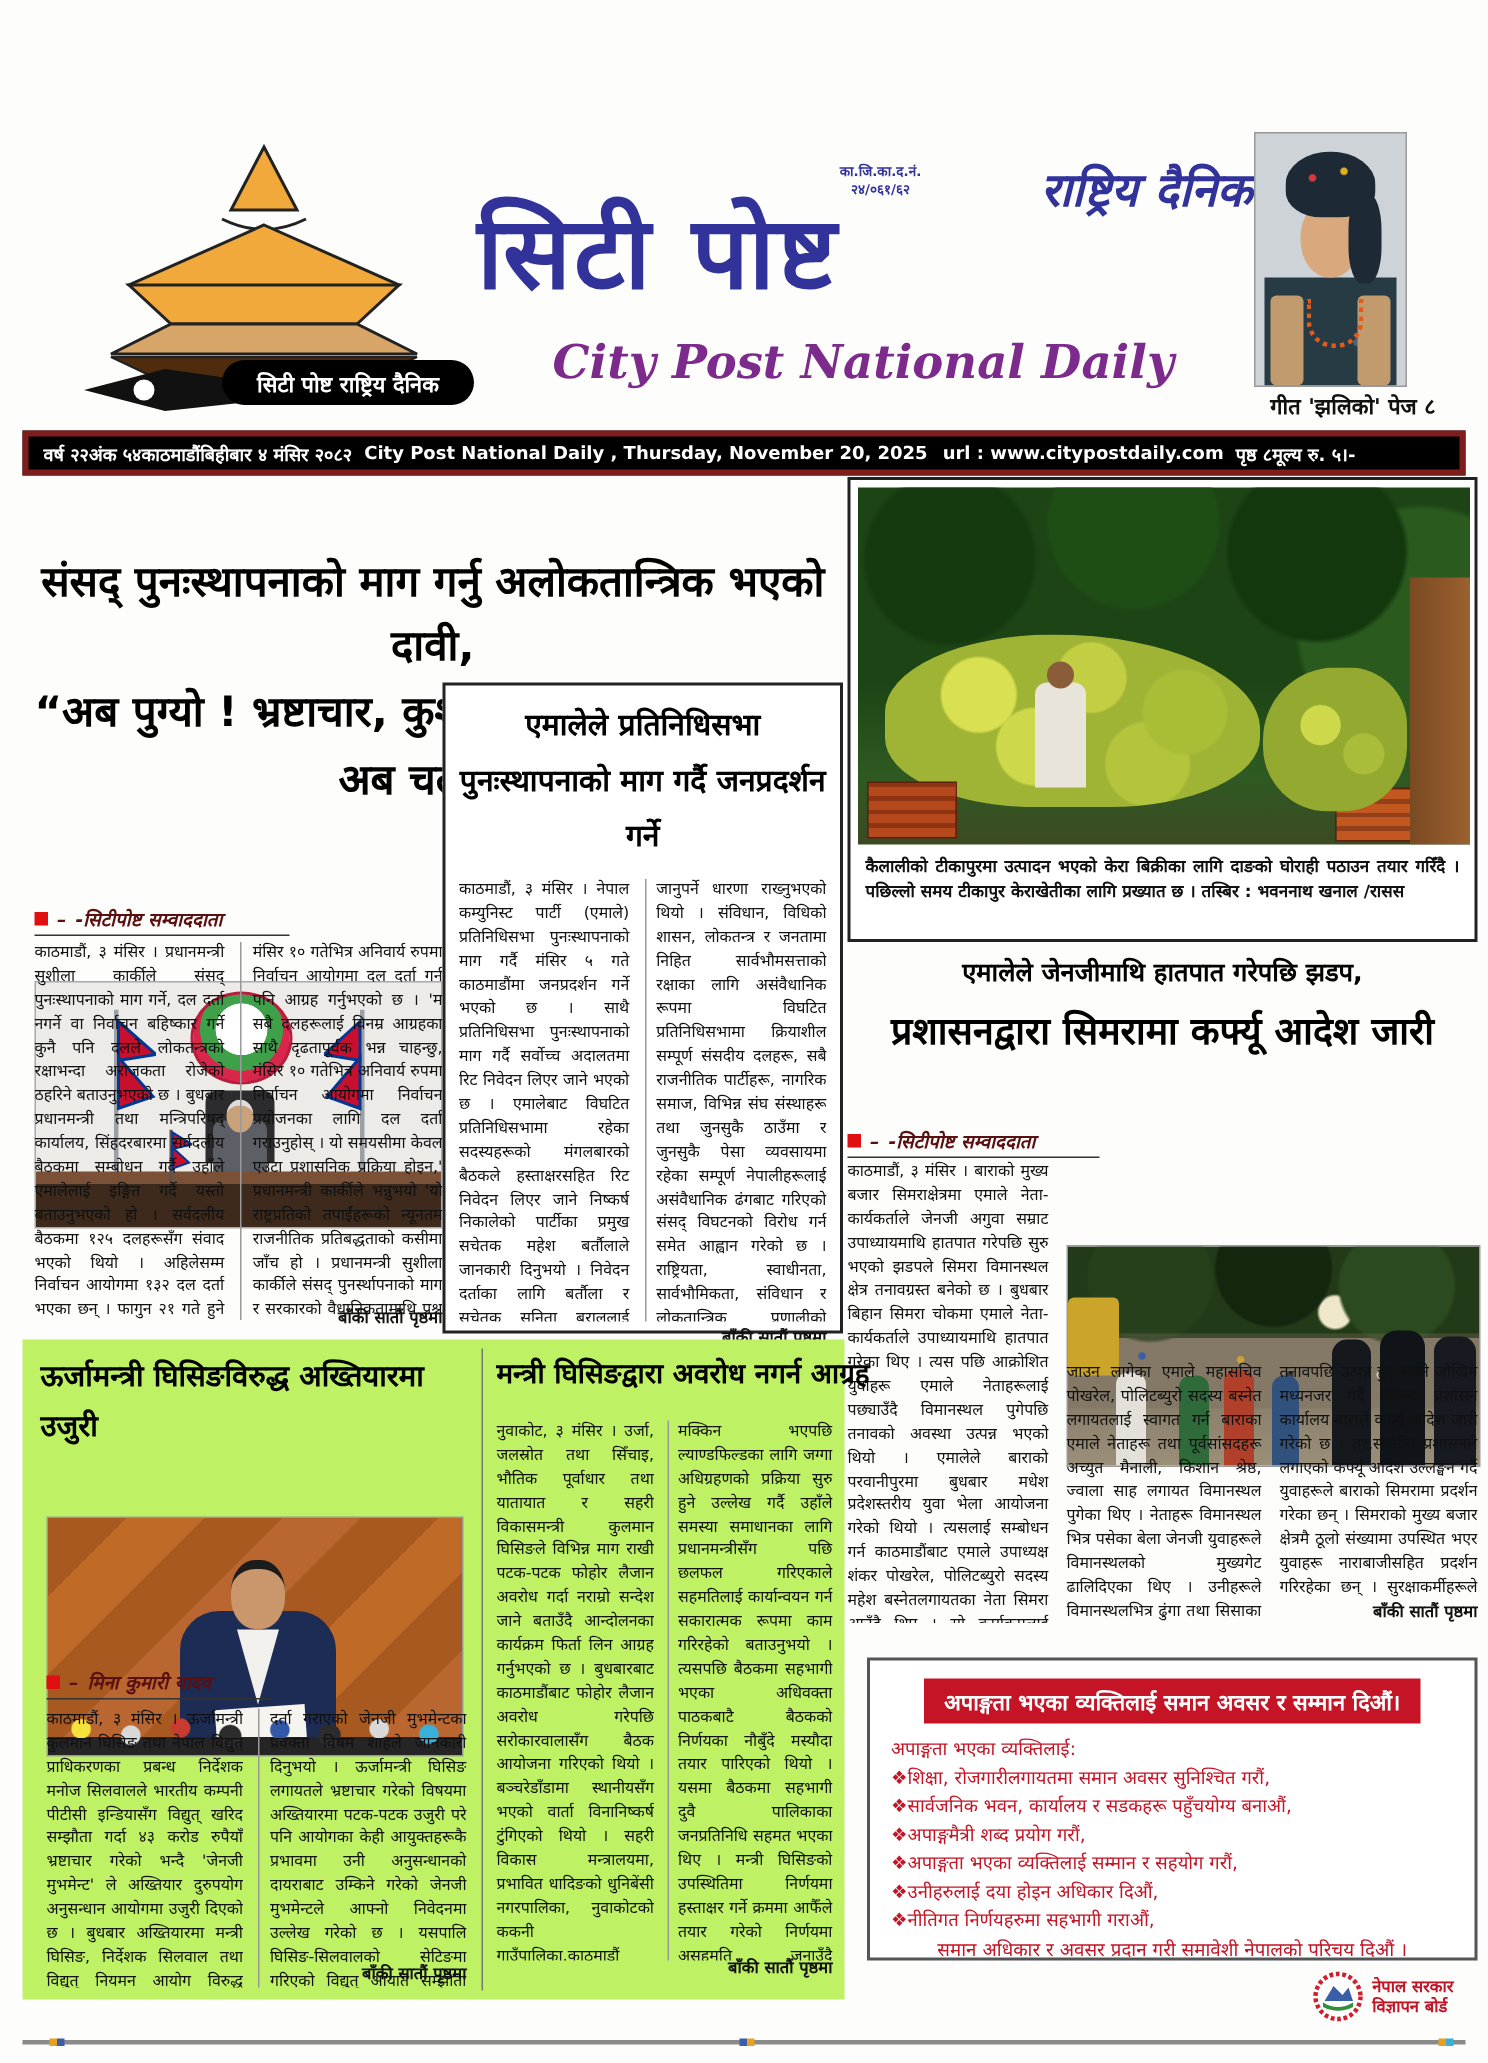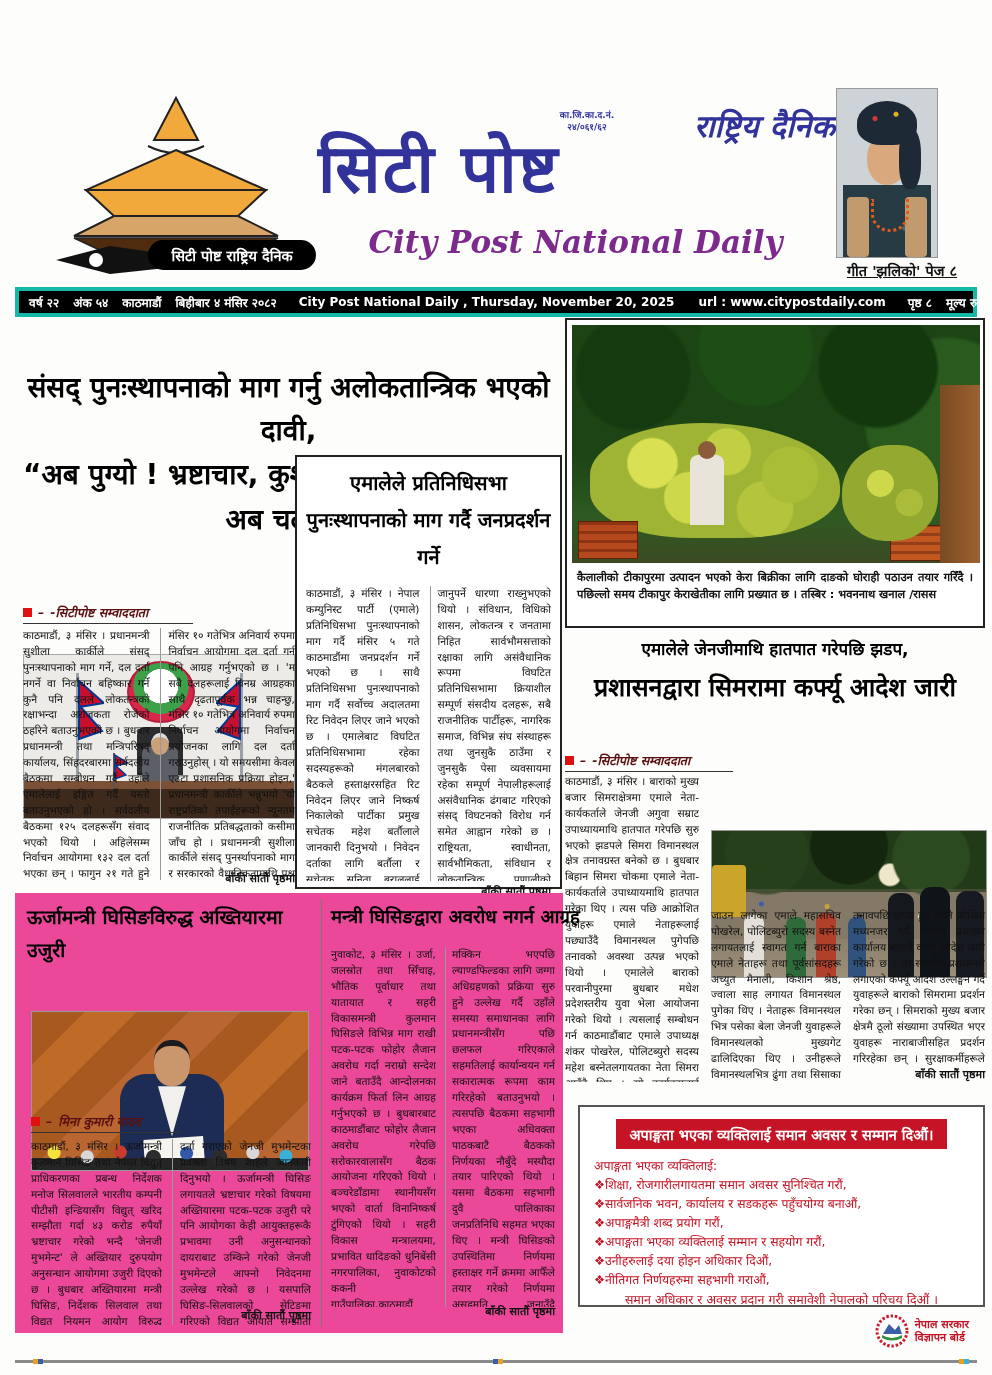--- a/index.html
+++ b/index.html
@@ -11,42 +11,42 @@
   .divided{border-left:1px solid #999;}
   
   .logo-pill{background:#000;color:#fff;border-radius:16px;font-weight:bold;
              display:flex;align-items:center;justify-content:center;}
   .masthead-np{color:#32339a;font-weight:bold;letter-spacing:2px;}
   .masthead-en{color:#7d2a8d;font-style:italic;font-weight:bold;
                font-family:"DejaVu Serif",serif;}
   .regno{color:#32339a;font-weight:bold;font-size:9px;line-height:1.3;text-align:center;}
   .tagline{color:#32339a;font-weight:bold;}
   
-  .datebar{background:#000;border:4px solid #14b8a6;display:flex;align-items:center;
-           color:#fff;font-size:12px;font-weight:bold;gap:14px;padding:3px 10px;box-sizing:border-box;}
+  .datebar{background:#000;border:4px solid #7f1d1d;display:flex;align-items:center;
+           color:#fff;font-size:12px;font-weight:bold;padding:3px 10px;box-sizing:border-box;}
   .datebar span{white-space:nowrap;}
   
   .lead-headline{font-weight:bold;text-align:center;color:#000;}
   .sub-headline{font-weight:bold;text-align:center;color:#000;}
   .byline{display:flex;align-items:center;gap:6px;font-size:12.5px;font-weight:bold;
           font-style:italic;color:#5a1010;border-bottom:1px solid #333;padding-bottom:2px;}
   .byline .sq{width:9px;height:9px;background:#e01010;display:inline-block;}
   .cont{font-weight:bold;font-size:11px;text-align:right;}
   .boxed{border:2px solid #222;background:#fff;box-sizing:border-box;}
   .news{font-size:10.6px;}
   
   .notice{border:2px solid #555;background:#fff;box-sizing:border-box;padding:10px 14px;}
   .notice-title{background:#c41425;color:#fff;text-align:center;font-weight:bold;
                 font-size:14.5px;padding:5px 4px;margin:2px 22px 8px 22px;}
   .notice-body{color:#c41425;font-size:12.3px;line-height:1.55;}
   .notice-center{color:#c41425;font-size:12.5px;text-align:center;line-height:1.6;}
   .gov{display:flex;align-items:center;gap:6px;justify-content:flex-end;margin-top:4px;}
   .gov-text{color:#c41425;font-size:11px;font-weight:bold;line-height:1.25;}
   
-  .bluepanel{background:#ec4899;}
+  .bluepanel{background:#bef264;}
   
   .photo{position:relative;overflow:hidden;}
   .caption{font-size:11.3px;font-weight:bold;line-height:1.5;text-align:justify;}
   .rule{background:#8a8a8a;}
   .tick{width:10px;height:5px;position:absolute;top:-1px;}
 </style>
 </head>
 <body>
 
 <div class="abs" style="left:0;top:0;width:992px;height:285px;">
@@ -81,21 +81,21 @@
     <div class="abs" style="left:10px;top:108px;width:22px;height:60px;background:#c19a6d;border-radius:4px;"></div>
     <div class="abs" style="left:68px;top:108px;width:22px;height:60px;background:#c19a6d;border-radius:4px;"></div>
     <div class="abs" style="left:34px;top:110px;width:32px;height:30px;border:3px dotted #e25a1c;border-top:none;border-radius:0 0 18px 18px;"></div>
     <div class="abs" style="left:30px;top:44px;width:40px;height:52px;background:#d9a87c;border-radius:48%;"></div>
     <div class="abs" style="left:20px;top:12px;width:60px;height:44px;border-radius:50% 50% 40% 40%;background:
       radial-gradient(circle at 30% 40%, #d43a3a 2px, transparent 3px),
       radial-gradient(circle at 65% 30%, #e0b020 2px, transparent 3px),
       #1d2a36;"></div>
     <div class="abs" style="left:62px;top:40px;width:22px;height:60px;background:#1d2a36;border-radius:40%;"></div>
   </div>
-  <div class="np abs" style="left:818px;top:260px;width:168px;font-size:14.5px;font-weight:bold;text-align:center;text-decoration:underline;">गीत 'झलिको'  पेज ८</div>
+  <div class="np abs" style="left:818px;top:260px;width:168px;font-size:14.5px;font-weight:bold;text-align:center;">गीत 'झलिको'  पेज ८</div>
 </div>
 
 <div class="datebar abs" style="left:15px;top:287px;width:962px;height:30px;">
   <span class="np">वर्ष २२</span>
   <span class="np">अंक ५४</span>
   <span class="np">काठमाडौं</span>
   <span class="np">बिहीबार  ४  मंसिर  २०८२</span>
   <span style="margin-left:8px;">City Post National Daily , Thursday,  November  20,   2025</span>
   <span style="margin-left:10px;">url : www.citypostdaily.com</span>
   <span class="np" style="margin-left:8px;">पृष्ठ ८</span>

